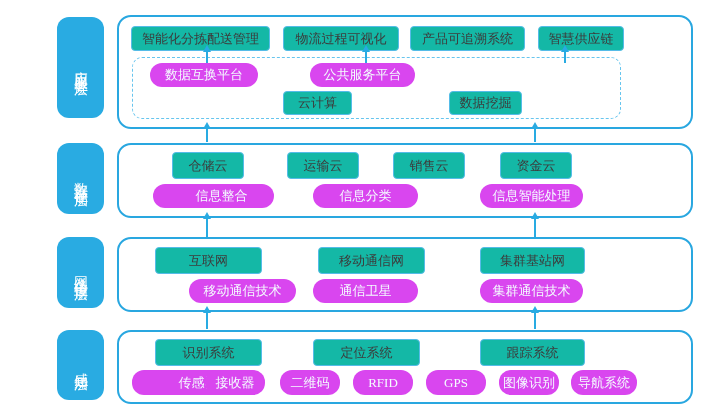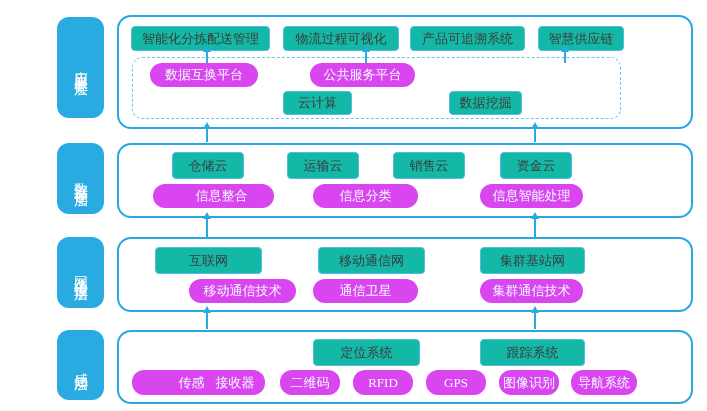--- a/index.html
+++ b/index.html
@@ -92,20 +92,21 @@
   <div class="pill-solid" style="left:153px;top:279px;width:107px;height:24px;margin-left:36px;">移动通信技术</div>
   <div class="pill-solid" style="left:313px;top:279px;width:105px;height:24px;">通信卫星</div>
   <div class="pill-solid" style="left:480px;top:279px;width:103px;height:24px;">集群通信技术</div>
 
   <div class="arrow" style="left:206px;top:312px;height:17px;"></div>
   <div class="arrow" style="left:534px;top:312px;height:17px;"></div>
 
   <div class="tab" style="left:57px;top:330px;width:47px;height:70px;">感知层</div>
   <div class="layer-box" style="left:117px;top:330px;width:572px;height:70px;"></div>
 
+  <div class="pill-outline" style="left:155px;top:339px;width:105px;height:25px;">识别系统</div>
   <div class="pill-outline" style="left:313px;top:339px;width:105px;height:25px;">定位系统</div>
   <div class="pill-outline" style="left:480px;top:339px;width:103px;height:25px;text-align:right;">跟踪系统</div>
 
   <div class="pill-solid" style="left:132px;top:370px;width:60px;height:25px;padding-left:36px;">传感器</div>
   <div class="pill-solid" style="left:205px;top:370px;width:60px;height:25px;">接收器</div>
   <div class="pill-solid" style="left:280px;top:370px;width:60px;height:25px;">二维码</div>
   <div class="pill-solid" style="left:353px;top:370px;width:60px;height:25px;">RFID</div>
   <div class="pill-solid" style="left:426px;top:370px;width:60px;height:25px;">GPS</div>
   <div class="pill-solid" style="left:499px;top:370px;width:60px;height:25px;">图像识别</div>
   <div class="pill-solid" style="left:571px;top:370px;width:66px;height:25px;">导航系统</div>

